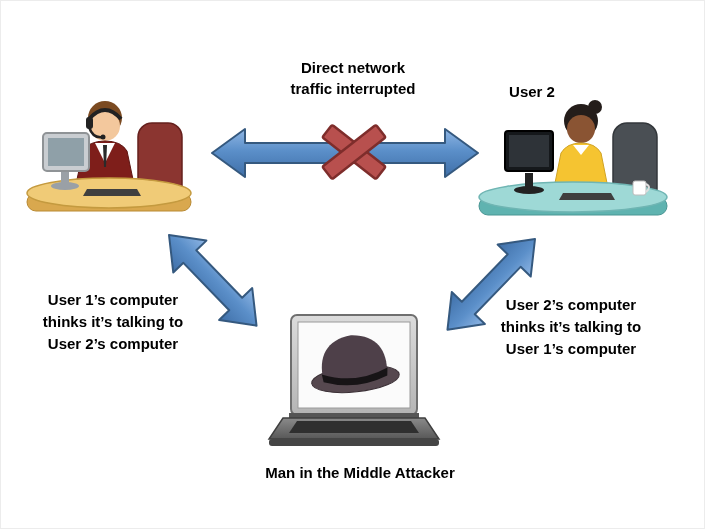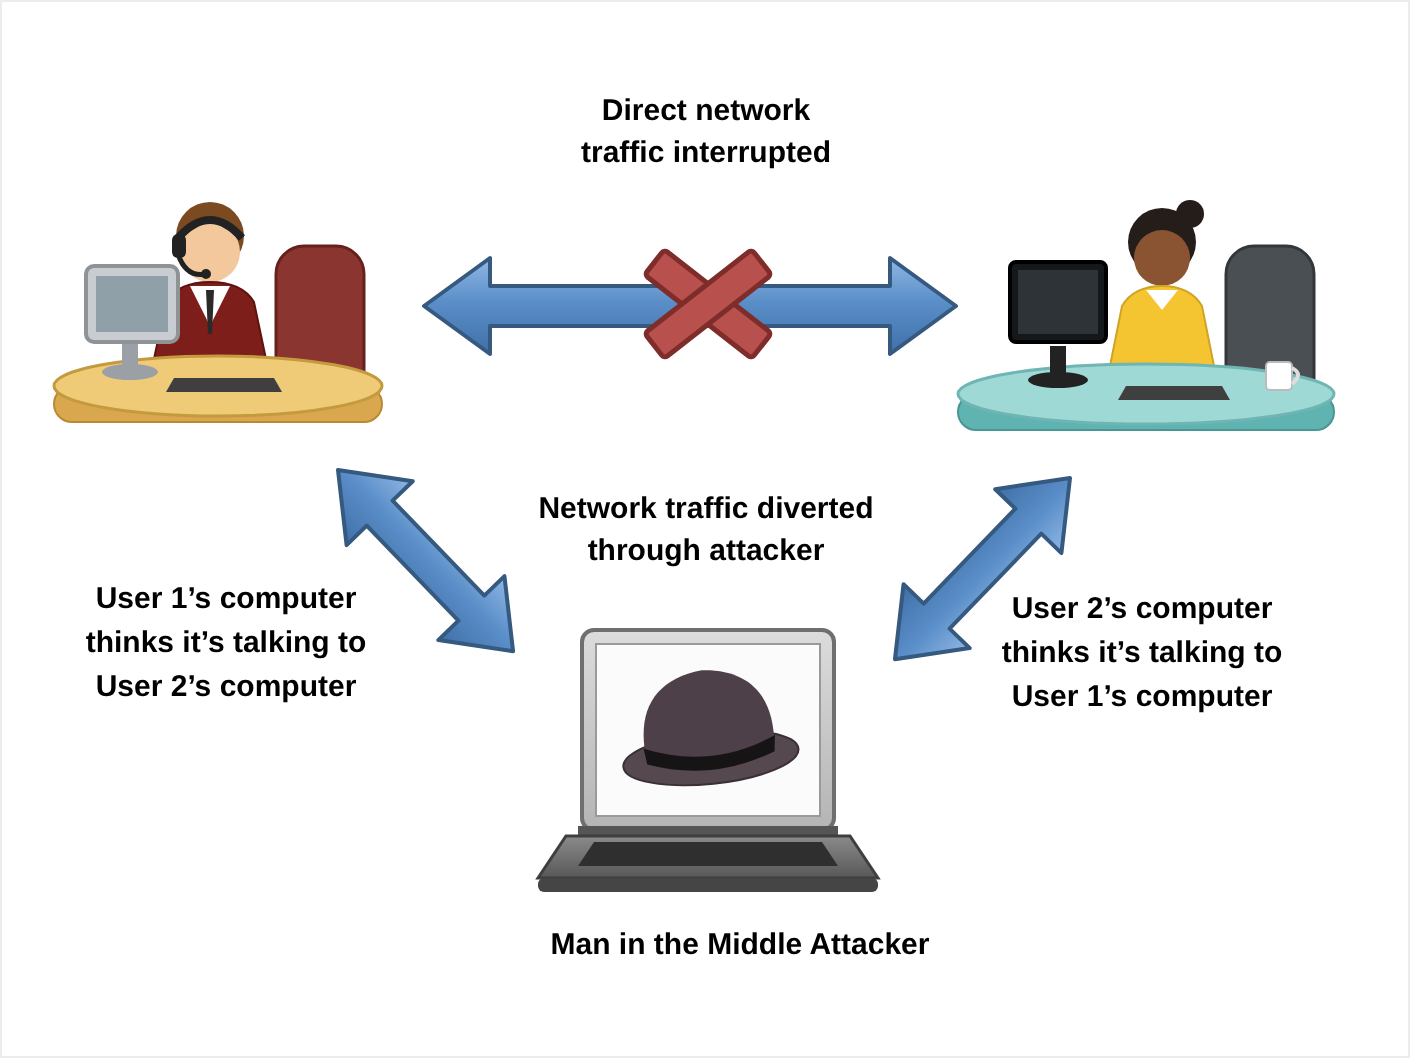--- a/index.html
+++ b/index.html
@@ -15,23 +15,24 @@
   .f15{font-size:15px;line-height:21px;}
   .side{font-size:15px;line-height:22px;text-align:center;}
   svg{position:absolute;display:block;}
 </style>
 </head>
 <body>
 
 <div class="stage">
 
 
-  <div class="lbl f15" style="left:252px;top:44px;width:200px;">Direct network
+  <div class="lbl f15" style="left:252px;top:56px;width:200px;">Direct network
 traffic interrupted</div>
 
+  <div class="lbl f15" style="left:476px;top:80px;width:110px;">User 2</div>
 
   <svg style="left:208px;top:122px;" width="272" height="60" viewBox="0 0 272 60" aria-label="horizontal-double-arrow-icon">
     <defs>
       <linearGradient id="agradH" x1="0" y1="0" x2="0" y2="1">
         <stop offset="0" stop-color="#8FB6E4"></stop>
           <stop offset="0.45" stop-color="#5B8FC9"></stop>
           <stop offset="1" stop-color="#3F6FA8"></stop>
       </linearGradient>
     </defs>
     <polygon points="3,30 36,6 36,20 236,20 236,6 269,30 236,54 236,40 36,40 36,54" fill="url(#agradH)" stroke="#35597F" stroke-width="2" stroke-linejoin="round"></polygon>
@@ -119,22 +120,20 @@
         <stop offset="0" stop-color="#8FB6E4"></stop>
           <stop offset="0.45" stop-color="#5B8FC9"></stop>
           <stop offset="1" stop-color="#3F6FA8"></stop>
       </linearGradient>
     </defs>
     <g transform="translate(106,14) rotate(134)">
       <polygon points="0,0 30,-23 30,-9 96,-9 96,-23 126,0 96,23 96,9 30,9 30,23" fill="url(#agradR)" stroke="#35597F" stroke-width="2" stroke-linejoin="round"></polygon>
     </g>
   </svg>
 
-  <div class="lbl f15" style="left:242px;top:243px;width:220px;">Network traffic diverted
-through attacker</div>
 
   <div class="lbl side" style="left:22px;top:288px;width:180px;">User 1’s computer
 thinks it’s talking to
 User 2’s computer</div>
 
   <div class="lbl side" style="left:480px;top:293px;width:180px;">User 2’s computer
 thinks it’s talking to
 User 1’s computer</div>
 
   <svg style="left:258px;top:312px;" width="190" height="148" viewBox="0 0 190 148" aria-label="laptop-with-fedora-icon">
@@ -154,15 +153,15 @@
       <ellipse cx="95" cy="66" rx="44" ry="13" fill="#56484F" stroke="#3A2F35" stroke-width="1"></ellipse>
       <path d="M 63,64 C 60,40 70,24 95,22 C 120,24 130,40 127,64 Q 95,76 63,64 Z" fill="#4E4049"></path>
       <path d="M 62,58 Q 95,72 128,58 L 127,66 Q 95,78 63,66 Z" fill="#171416"></path>
     </g>
     <rect x="30" y="100" width="130" height="5" fill="#555555"></rect>
     <polygon points="24,105 166,105 180,126 10,126" fill="url(#baseGrad)" stroke="#3F3F3F" stroke-width="1.5"></polygon>
     <polygon points="38,108 152,108 160,120 30,120" fill="#2F2F2F"></polygon>
     <rect x="10" y="126" width="170" height="7" rx="3" fill="#454545"></rect>
   </svg>
 
-  <div class="lbl f15" style="left:244px;top:461px;width:250px;">Man in the Middle Attacker</div>
+  <div class="lbl f15" style="left:234px;top:461px;width:250px;">Man in the Middle Attacker</div>
 
 </div>
 
 </body></html>

